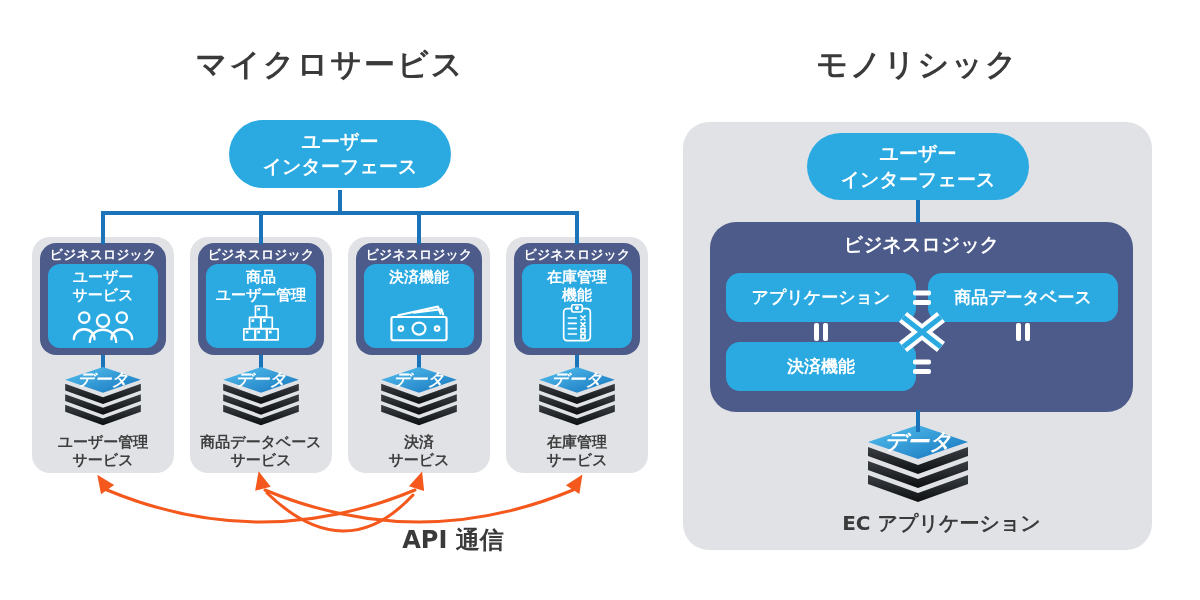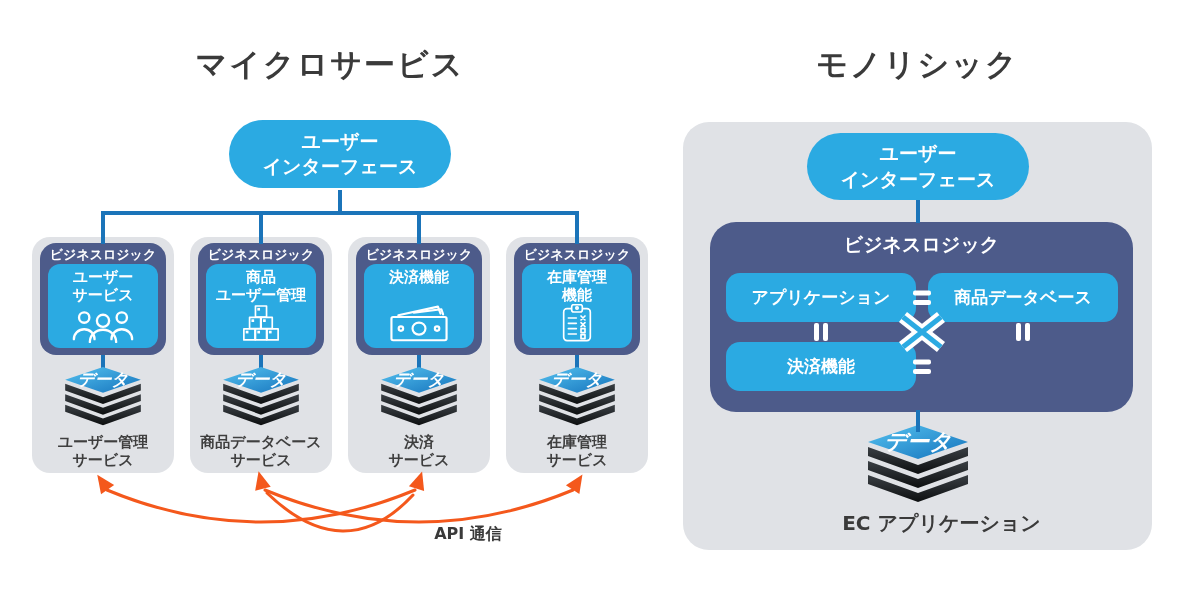--- a/index.html
+++ b/index.html
@@ -46,22 +46,22 @@
   .data-icon-big{position:absolute;left:185px;top:303px;width:100px;height:78px;}
   .dia{fill:url(#gDia);}
   .lay{fill:url(#gLay);}
   .dia-text{fill:#fff;font-weight:700;font-style:italic;font-size:22px;text-anchor:middle;
             font-family:"DejaVu Sans","Liberation Sans",sans-serif;}
   .svc-label{position:absolute;top:196px;left:0;width:100%;text-align:center;font-size:15px;
              font-weight:700;line-height:1.2;color:#3f3f3f;}
 
   
   .api-arrows{position:absolute;left:0;top:468px;width:680px;height:110px;}
-  .api-label{position:absolute;left:368px;top:524px;width:200px;text-align:center;
-             font-size:16px;font-weight:700;color:var(--ink,#3a3a3a);}
+  .api-label{position:absolute;left:353px;top:524px;width:200px;text-align:center;
+             font-size:24px;font-weight:700;color:var(--ink,#3a3a3a);}
 
   
   .mono-card{position:absolute;left:683px;top:122px;width:469px;height:428px;
              background:var(--card-gray,#e0e2e6);border-radius:26px;}
   .mono-pill{left:124px;top:11px;width:222px;height:67px;}
   .mono-v1{left:233px;top:78px;width:4px;height:23px;}
   .mono-v2{left:233px;top:288px;width:4px;height:22px;}
   .mono-logic{position:absolute;left:27px;top:100px;width:423px;height:190px;
               background:var(--navy,#4d5b8a);border-radius:26px;}
   .mono-logic-head{position:absolute;top:10px;left:0;width:100%;text-align:center;color:#fff;

